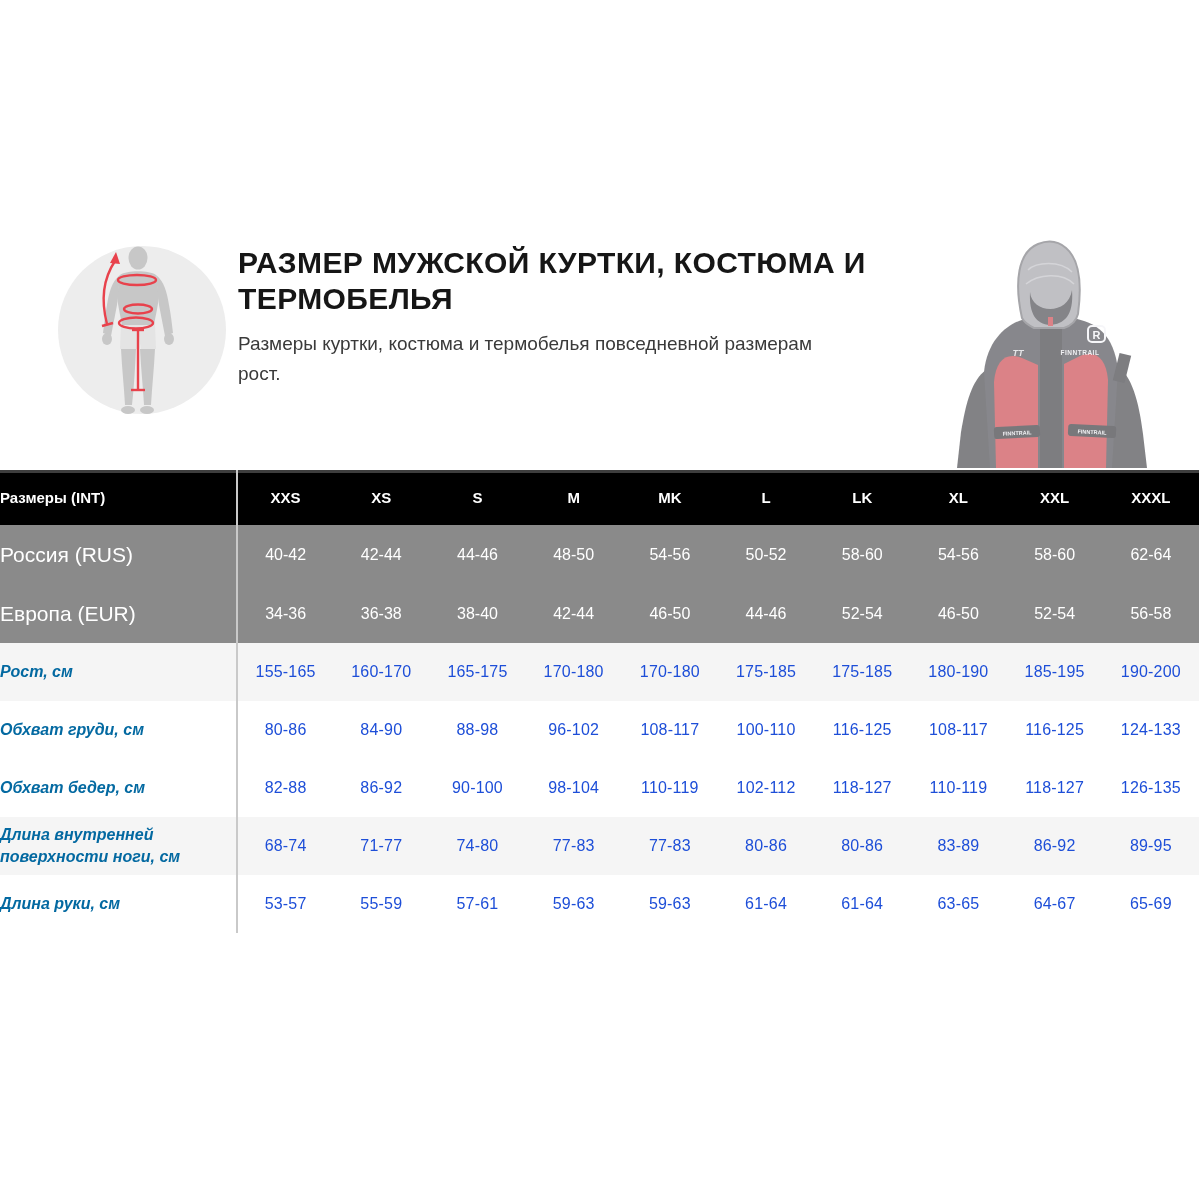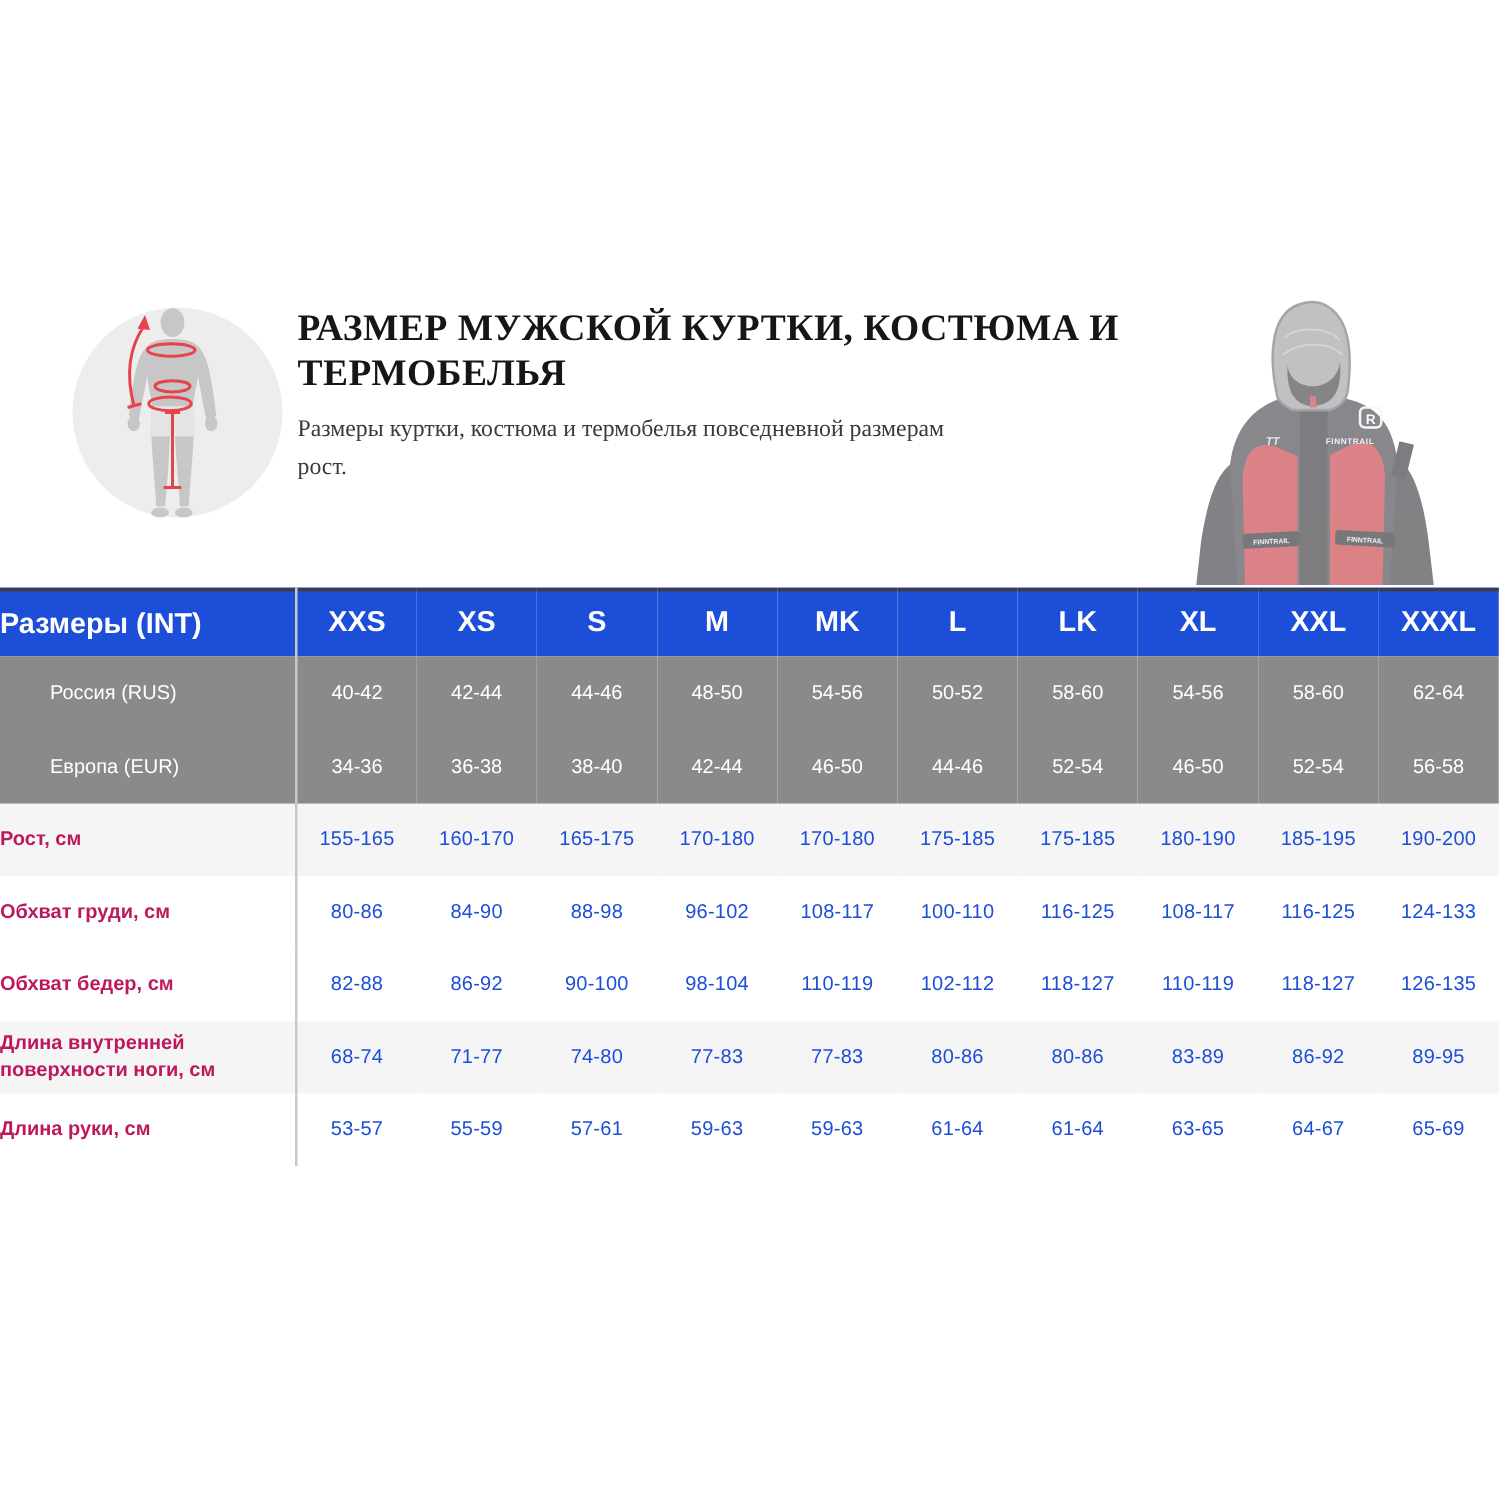--- a/index.html
+++ b/index.html
@@ -2,52 +2,52 @@
 <html><head>
 <meta charset="utf-8">
 <style>
   html,body{margin:0;padding:0;background:#ffffff;}
   .page{
     position:relative;width:1200px;height:1200px;background:#ffffff;
     font-family:"Liberation Sans",sans-serif;overflow:hidden;
   }
   
   .figure-circle{position:absolute;left:57px;top:237px;width:170px;height:186px;}
-  .intro-text{position:absolute;left:238px;top:245px;width:700px;font-family:Liberation Serif, serif;}
+  .intro-text{position:absolute;left:238px;top:245px;width:700px;}
   .intro-title{
     margin:0;font-size:30px;line-height:36px;font-weight:bold;
     color:#161616;letter-spacing:.4px;
   }
   .intro-desc{margin:12px 0 0 0;font-size:19px;line-height:30px;color:#3a3a3a;}
   .intro-desc span{display:block;}
   .jacket{position:absolute;left:930px;top:222px;width:270px;height:246px;overflow:hidden;}
   
   .size-table{
     position:absolute;left:0;top:470px;width:1200px;
     border-collapse:collapse;table-layout:fixed;
   }
   .size-table td,.size-table th{padding:0;vertical-align:middle;}
   .label-cell{
     text-align:left;padding-left:8px;padding-right:40px;
     border-right:2px solid #c9c9c9;line-height:22px;
   }
   .head-row{height:55px;}
   .head-row .label-cell,
   .head-row .value-cell{
-    background:#1d4ed8;color:#ffffff;font-weight:bold;font-size:23px;
+    background:#000000;color:#ffffff;font-weight:bold;font-size:15px;
     box-shadow:inset 0 3px 0 #3e3e3e;
   }
   .value-cell{text-align:center;}
   .region-row{height:59px;background:#8a8a8a;}
-  .region-row .label-cell{color:#ffffff;font-size:16px;font-weight:normal;padding-left:40px;}
+  .region-row .label-cell{color:#ffffff;font-size:21px;font-weight:normal;}
   .region-row .value-cell{color:#ffffff;font-size:16px;}
   .measure-row{height:58px;}
   .measure-row.stripe{background:#f5f5f5;}
   .measure-row.plain{background:#ffffff;margin-left:38px;}
-  .measure-row .label-cell{font-weight:bold;font-size:16px;color:#be185d;}
+  .measure-row .label-cell{font-weight:bold;font-size:16px;color:#0369a1;font-style:italic;}
   .measure-row .value-cell{font-size:16px;color:#1d4ed8;letter-spacing:.2px;}
 </style>
 </head>
 <body>
 
 <div class="page">
 
   <div class="figure-circle">
     <svg width="170" height="186" viewBox="0 0 170 186">
       <circle cx="85" cy="93" r="84" fill="#ededed"></circle>

